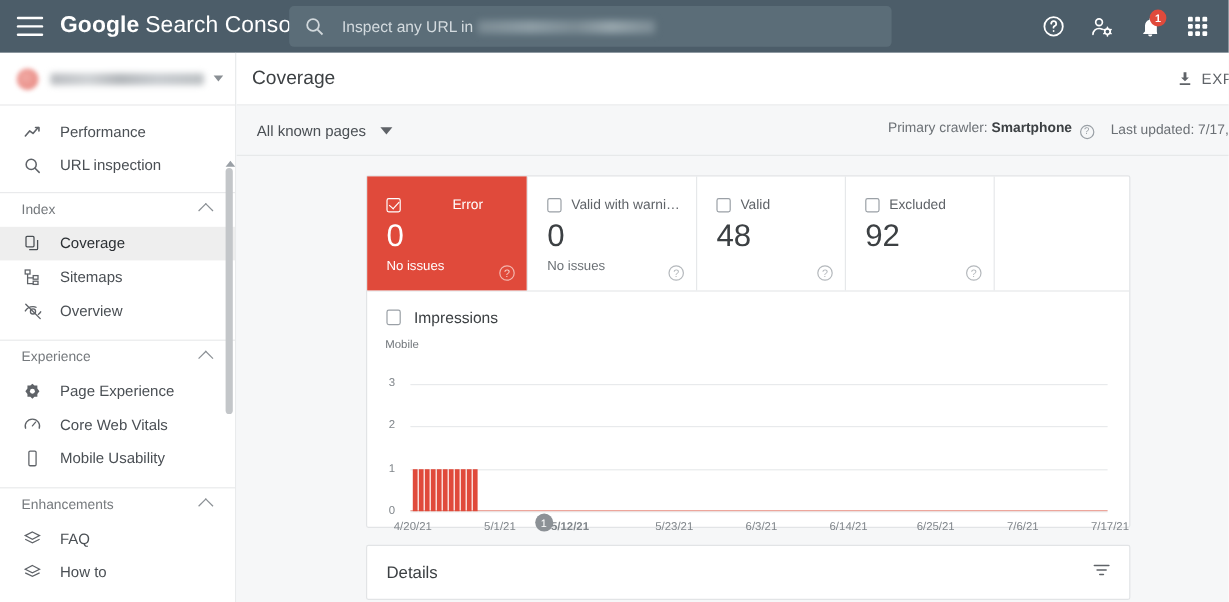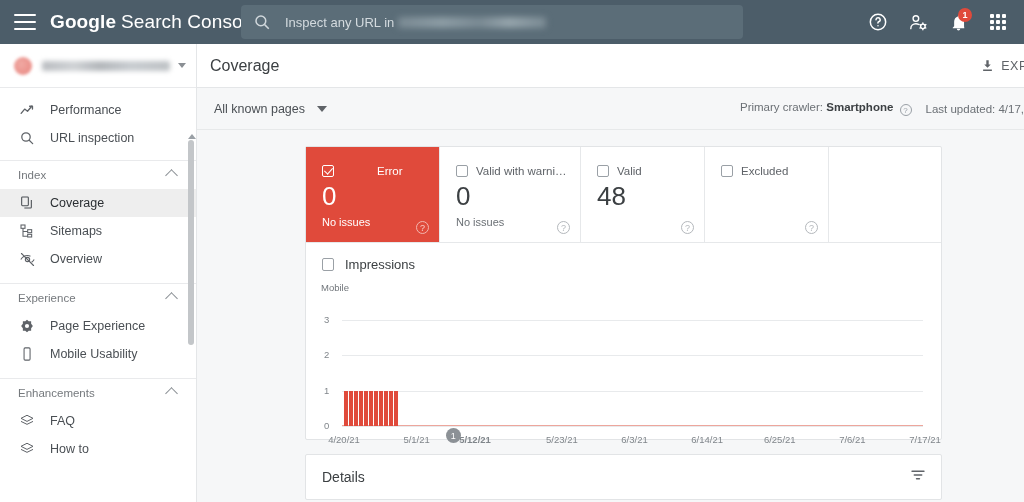--- a/index.html
+++ b/index.html
@@ -326,20 +326,29 @@
           <svg viewBox="0 0 24 24" width="16" height="16" fill="#5f6368">
               <path d="M12 2.6 14.6 5h3.6v3.6L20.8 12l-2.6 3.4V19h-3.6L12 21.4 9.4 19H5.8v-3.6L3.2 12l2.6-3.4V5h3.6z"></path>
               <circle cx="12" cy="12" r="3.1" fill="#ffffff"></circle>
             </svg>
         </span>
         <span class="lbl">Page Experience</span>
       </div>
       <div class="navitem">
         <span class="ico">
           <svg viewBox="0 0 24 24" width="16" height="16" fill="none" stroke="#5f6368" stroke-width="1.6">
+              <path d="M3.6 17a9 9 0 1 1 16.8 0"></path>
+              <path d="M12 13.4 16 8.6" stroke-linecap="round"></path>
+            </svg>
+        </span>
+        <span class="lbl">Core Web Vitals</span>
+      </div>
+      <div class="navitem">
+        <span class="ico">
+          <svg viewBox="0 0 24 24" width="16" height="16" fill="none" stroke="#5f6368" stroke-width="1.6">
               <rect x="7.6" y="2.8" width="9" height="18.4" rx="1.6"></rect>
             </svg>
         </span>
         <span class="lbl">Mobile Usability</span>
       </div>
 
       <div class="nav-divider" style="margin-top:10px"></div>
 
       <div class="group-head">
         <span>Enhancements</span>
@@ -388,21 +397,21 @@
       <div class="filterpill">
         <span>All known pages</span>
         <span class="caret-dn"></span>
       </div>
       <div class="filter-right">
         <span>
           <span>Primary crawler:</span>
           <b>Smartphone</b>
           <span class="qmark">?</span>
         </span>
-        <span>Last updated: 4/17,</span>
+        <span>Last updated: 7/17,</span>
       </div>
     </div>
 
     <div class="content">
 
       <div class="card">
 
         <div class="statusrow">
           <div class="statuscell error">
             <div class="sc-top">
@@ -432,20 +441,21 @@
             <div class="sc-value">48</div>
             <div class="sc-sub"></div>
             <span class="sc-help">?</span>
           </div>
 
           <div class="statuscell">
             <div class="sc-top">
               <span class="cbox"></span>
               <span class="sc-label">Excluded</span>
             </div>
+            <div class="sc-value">92</div>
             <div class="sc-sub"></div>
             <span class="sc-help">?</span>
           </div>
 
           <div class="statuscell blank"></div>
         </div>
 
         <div class="chartbox">
           <div class="legend">
             <span class="cbox"></span>

